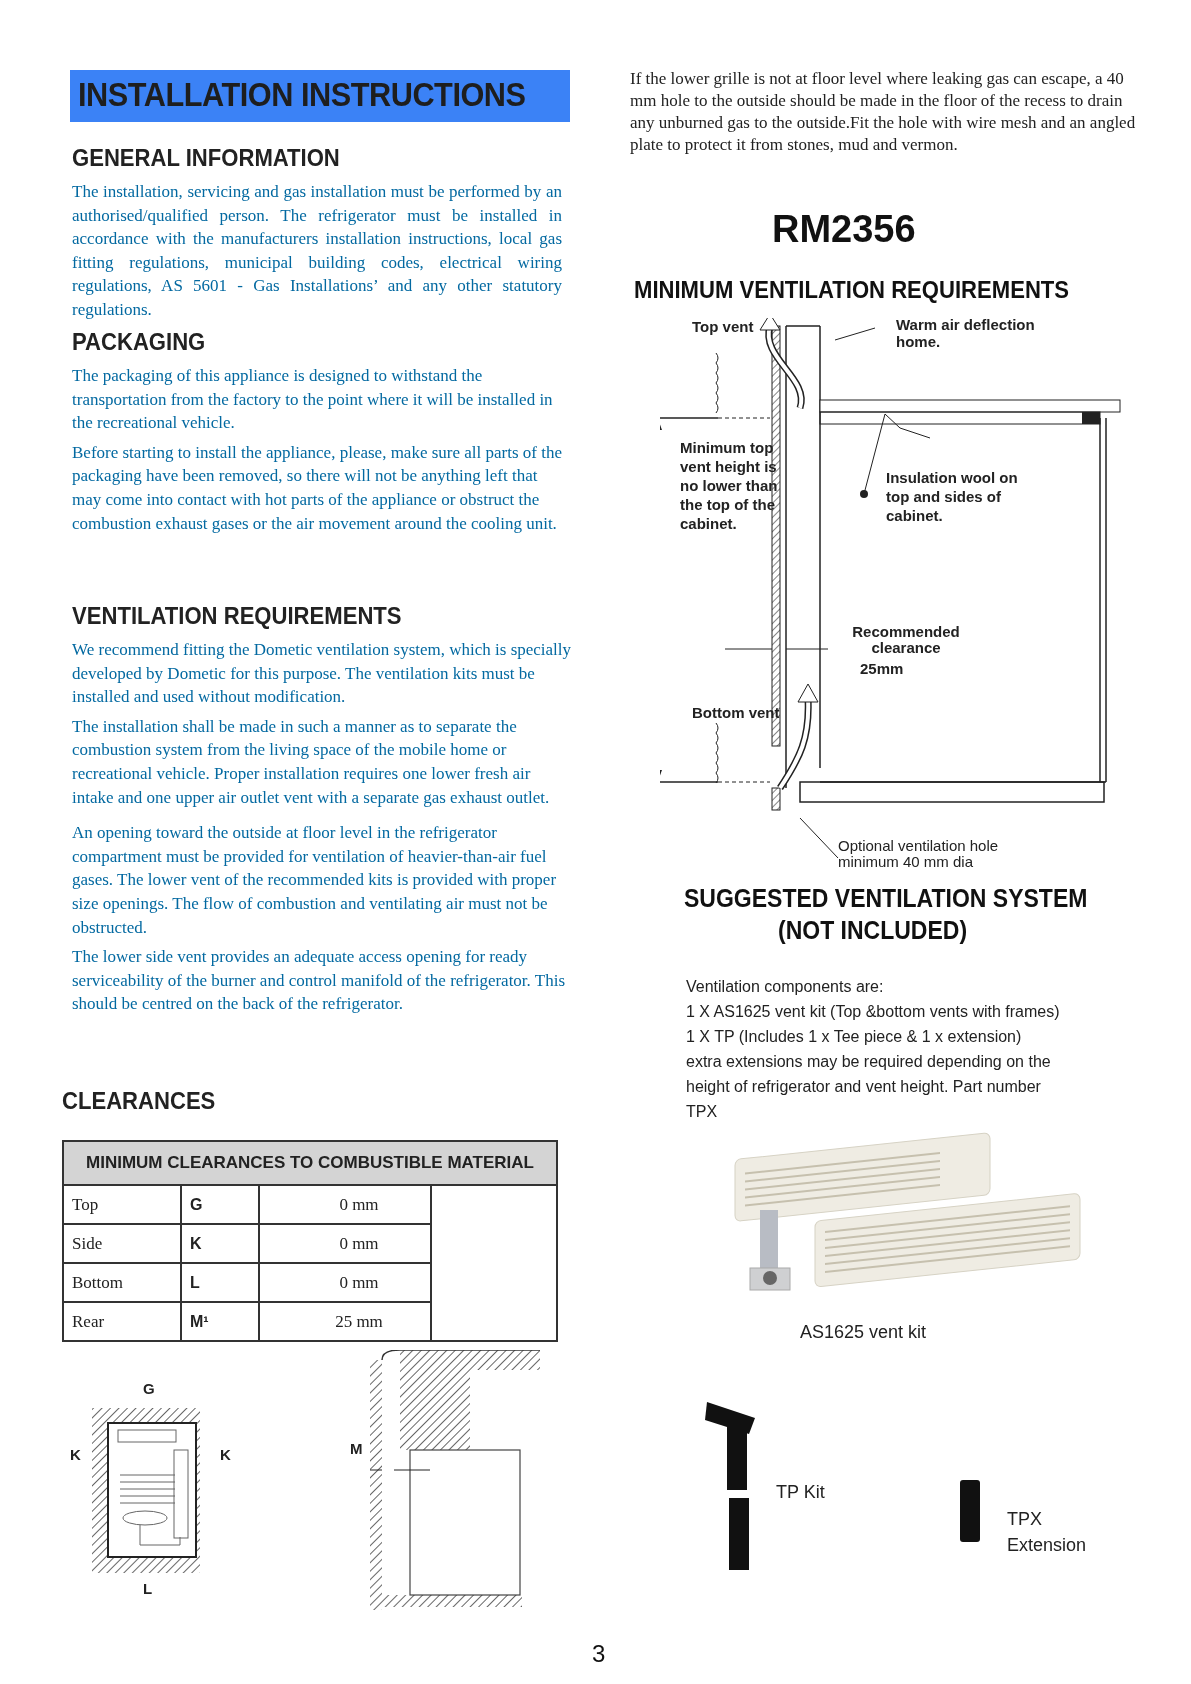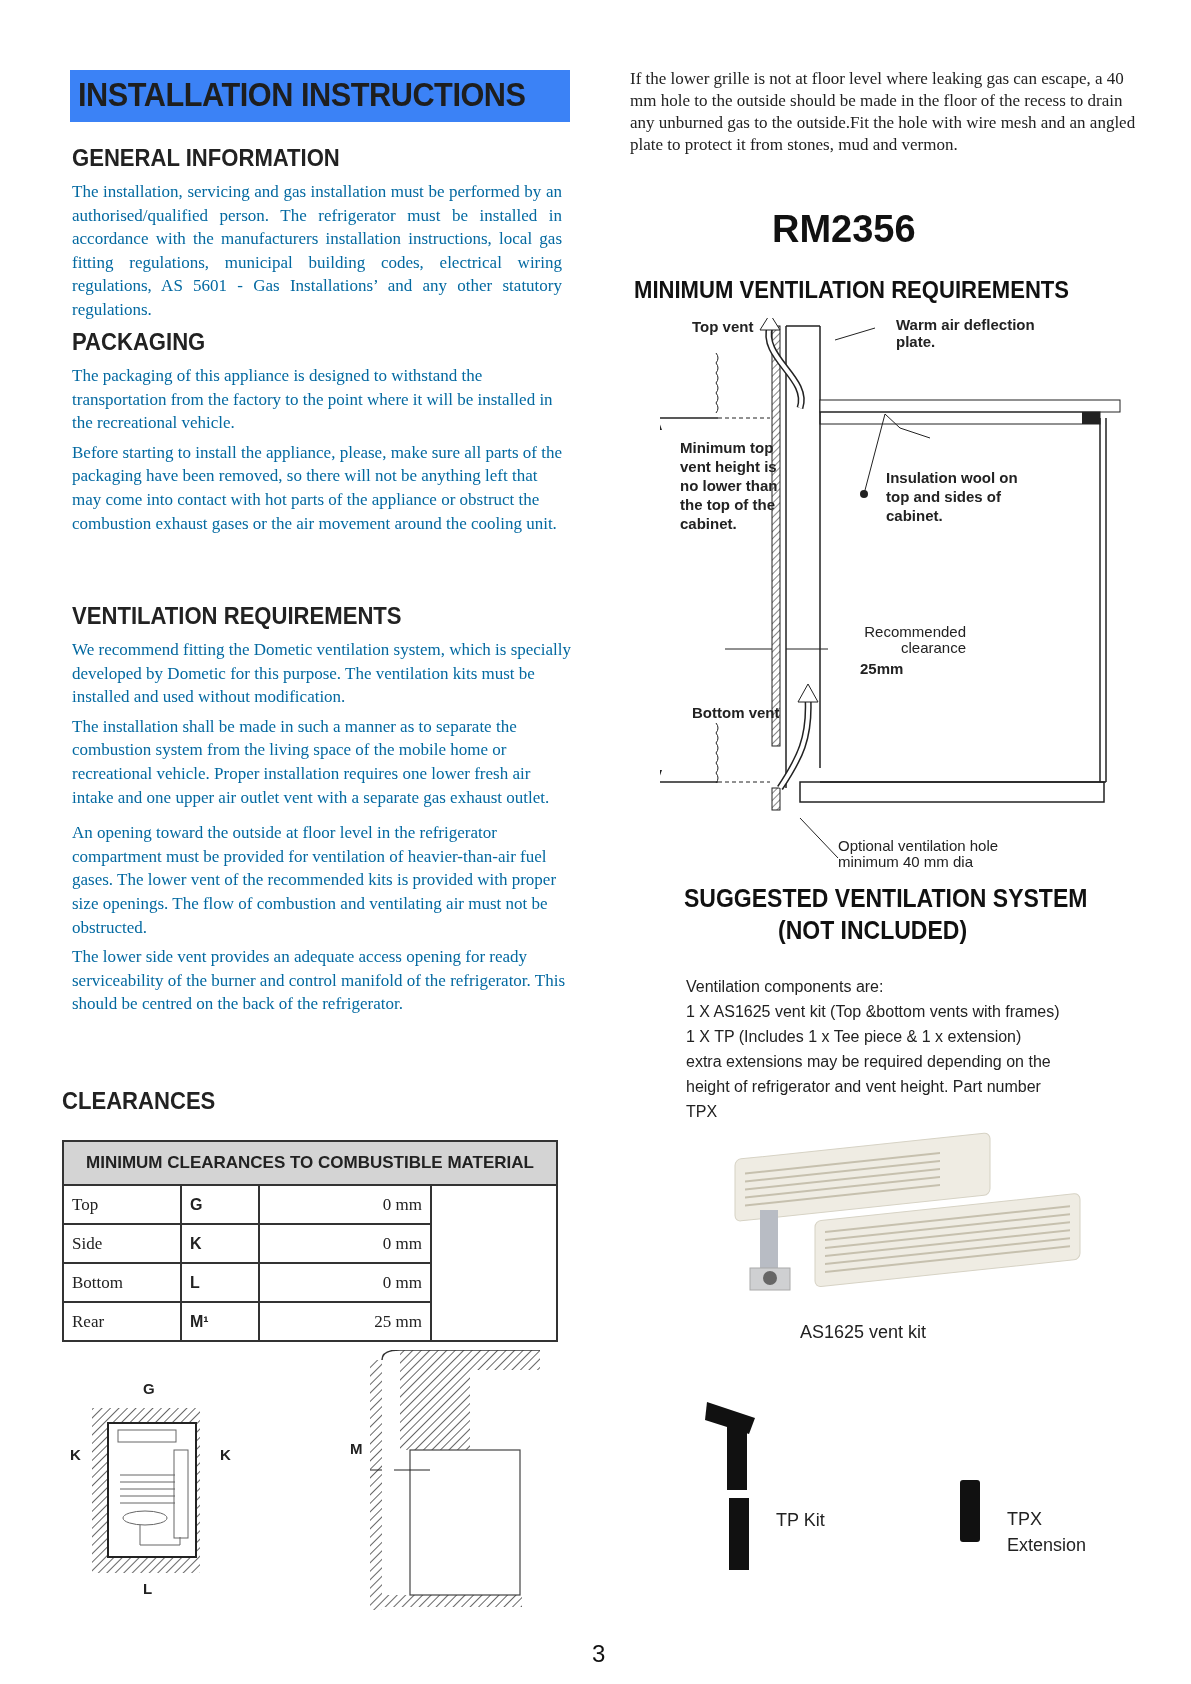--- a/index.html
+++ b/index.html
@@ -8,21 +8,21 @@
   .h-main { left:70px; top:70px; width:500px; height:52px; background:#3b82f6; }
   .h-main span { position:absolute; left:8px; top:6px; font-family:"Liberation Sans", sans-serif; font-weight:bold; font-size:33px; letter-spacing:-0.5px; color:#1e1e1e; transform:scaleX(0.93); transform-origin:left; white-space:nowrap; }
   .h2 { font-family:"Liberation Sans", sans-serif; font-weight:bold; font-size:24px; color:#222; transform:scaleX(0.92); transform-origin:left; white-space:nowrap; }
   .body-text { font-size:17px; line-height:23.6px; color:#0369a1; }
   .body-text p { margin:0 0 6px 0; }
   .calibri { font-family:"Liberation Sans", sans-serif; font-size:16px; color:#222; }
   table.clr { border-collapse:collapse; position:absolute; left:62px; top:1140px; width:496px; }
   table.clr td { border:2px solid #333; height:37px; font-size:17px; padding:0 8px; }
   table.clr .hdr { background:#d4d4d4; font-family:"Liberation Sans", sans-serif; font-weight:bold; font-size:17px; text-align:center; height:42px; }
   table.clr .letter { font-family:"Liberation Sans", sans-serif; font-weight:bold; font-size:16px; }
-  table.clr .val { text-align:right;padding-left:36px; }
+  table.clr .val { text-align:center;padding-left:36px; }
   .diag-label { font-family:"Liberation Sans", sans-serif; font-size:15px; color:#222; }
   .diag-label.b { font-weight:bold; }
 </style>
 </head>
 <body>
 
 <div class="abs h-main">
   <span>INSTALLATION INSTRUCTIONS</span>
 </div>
 
@@ -159,24 +159,24 @@
 
     <line x1="215" y1="10" x2="175" y2="22" stroke="#222"></line>
     <polyline points="270,120 240,110 225,96" fill="none" stroke="#222"></polyline>
     <circle cx="204" cy="176" r="4" fill="#222"></circle>
     <line x1="204" y1="176" x2="225" y2="96" stroke="#222"></line>
     <line x1="65" y1="331" x2="112" y2="331" stroke="#222"></line>
     <line x1="126" y1="331" x2="168" y2="331" stroke="#222"></line>
     <line x1="178" y1="540" x2="140" y2="500" stroke="#222"></line>
   </svg>
   <div class="abs diag-label b" style="left:32px;top:0px;">Top vent</div>
-  <div class="abs diag-label b" style="left:236px;top:-2px;width:160px;">Warm air deflection plate.</div>
+  <div class="abs diag-label b" style="left:236px;top:-2px;width:160px;">Warm air deflection home.</div>
   <div class="abs diag-label b" style="left:20px;top:120px;width:100px;line-height:19px;">Minimum top vent height is no lower than the top of the cabinet.</div>
   <div class="abs diag-label b" style="left:210px;top:150px;width:140px;line-height:19px;margin-left:16px;">Insulation wool on top and sides of cabinet.</div>
-  <div class="abs diag-label" style="left:186px;top:306px;width:120px;text-align:right;line-height:16px;">Recommended clearance</div>
+  <div class="abs diag-label" style="left:186px;top:306px;width:120px;text-align:center;line-height:16px;font-weight:bold;">Recommended clearance</div>
   <div class="abs diag-label b" style="left:200px;top:342px;">25mm</div>
   <div class="abs diag-label b" style="left:32px;top:386px;">Bottom vent</div>
   <div class="abs diag-label" style="left:178px;top:520px;width:180px;line-height:16px;">Optional ventilation hole minimum 40 mm dia</div>
 </div>
 
 <div class="abs h2" style="left:684px;top:884px;font-size:25px;color:#111;">SUGGESTED VENTILATION SYSTEM</div>
 <div class="abs h2" style="left:778px;top:916px;font-size:25px;color:#111;">(NOT INCLUDED)</div>
 
 <div class="abs calibri" style="left:686px;top:974px;line-height:25px;white-space:nowrap;">
   <div>Ventilation  components are:</div>
@@ -215,21 +215,21 @@
 </div>
 <div class="abs calibri" style="left:800px;top:1322px;font-size:18px;">AS1625 vent kit</div>
 
 <div class="abs" style="left:705px;top:1390px;width:60px;height:180px;">
   <svg width="60" height="180" viewBox="0 0 60 180">
     <polygon points="2,12 50,28 44,44 0,30" fill="#111"></polygon>
     <rect x="22" y="30" width="20" height="70" fill="#111"></rect>
     <rect x="24" y="108" width="20" height="72" fill="#111"></rect>
   </svg>
 </div>
-<div class="abs calibri" style="left:776px;top:1482px;font-size:18px;margin-top:28px;">TP Kit</div>
+<div class="abs calibri" style="left:776px;top:1482px;font-size:18px;">TP Kit</div>
 
 <div class="abs" style="left:958px;top:1480px;width:24px;height:64px;">
   <svg width="24" height="64" viewBox="0 0 24 64">
       <rect x="2" y="0" width="20" height="62" rx="3" fill="#111"></rect>
     </svg>
 </div>
 <div class="abs calibri" style="left:1007px;top:1506px;font-size:18px;line-height:26px;">
   <div>TPX</div>
   <div>Extension</div>
 </div>

